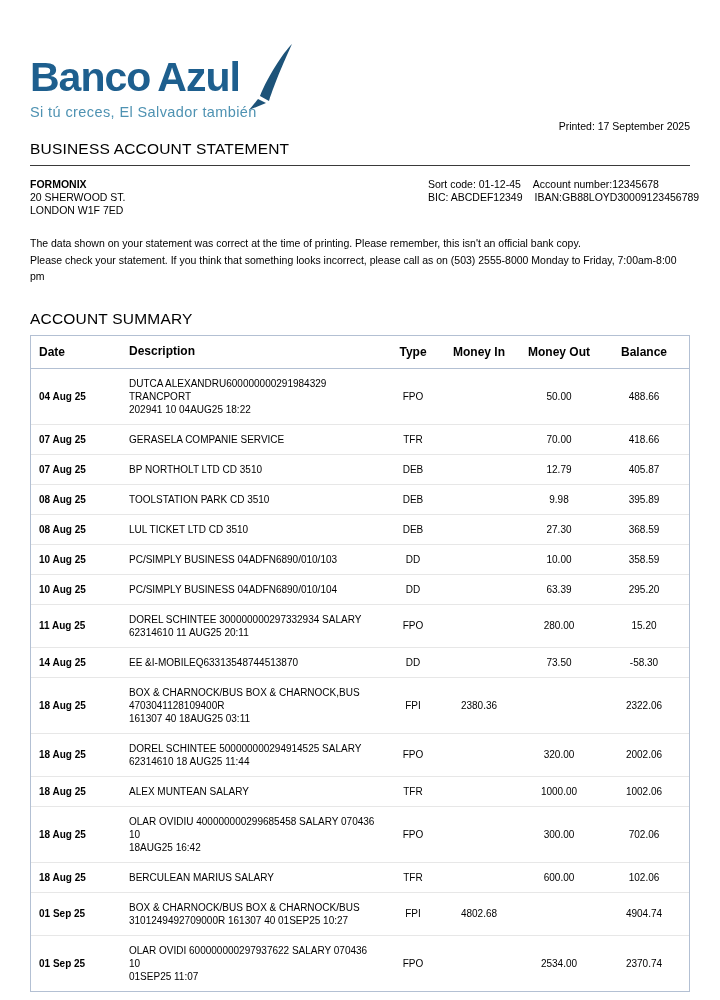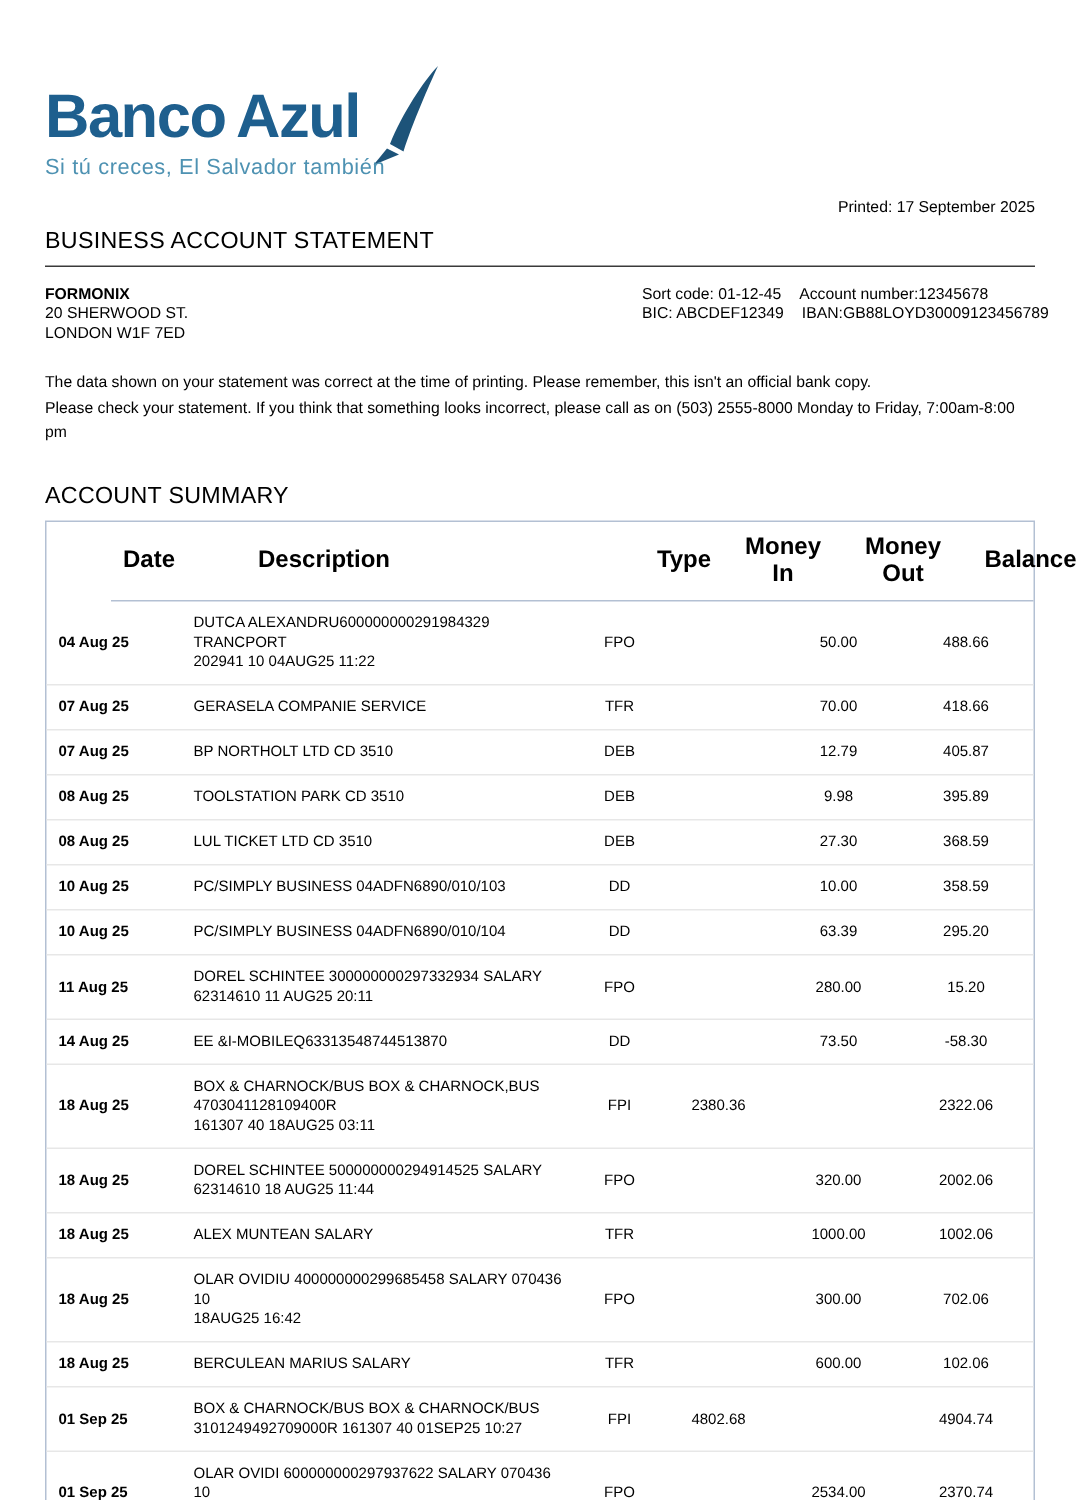--- a/index.html
+++ b/index.html
@@ -27,21 +27,21 @@
   .brand-name .w2 { margin-left: 7px; }
   .quill { margin-left: 8px; margin-bottom: -12px; }
   .brand-tagline {
     margin-top: 6px;
     font-size: 14.5px;
     letter-spacing: 0.4px;
     color: var(--brand_light_blue);
   }
 
   
-  .printed-line { margin-top: 12px; text-align: right; font-size: 10.5px; }
+  .printed-line { text-align: right; font-size: 10.5px; }
   .doc-title {
     margin-top: 8px;
     font-size: 15.5px;
     font-weight: 400;
     letter-spacing: 0.2px;
     padding-bottom: 7px;
     border-bottom: 1.5px solid #3a3a3a;
   }
 
   
@@ -61,25 +61,24 @@
     margin-top: 7px;
     border: 1px solid var(--table_border);
     font-size: 10px;
   }
   .t-row {
     display: grid;
     grid-template-columns: 88px 262px 64px 74px 86px 84px;
     align-items: center;
   }
   .t-head {
-    font-size: 16px;
+    font-size: 12px;
     font-weight: 700;
     padding: 8px 0;
     border-bottom: 1px solid var(--table_border);
-    margin-left: 43px;
   }
   .t-body .t-row { border-top: 1px solid #e7e7e7; padding: 8px 0; min-height: 30px; }
   .t-body .t-row:first-child { border-top: none; }
   .c-date { padding-left: 8px; font-weight: 700; }
   .c-desc { padding-left: 10px; line-height: 1.3; }
   .c-type { text-align: center; }
   .c-in, .c-out, .c-bal { text-align: center; padding-right: 6px; }
 </style>
 </head>
 <body>
@@ -135,21 +134,21 @@
       <div class="c-type">Type</div>
       <div class="c-in">Money In</div>
       <div class="c-out">Money Out</div>
       <div class="c-bal">Balance</div>
     </div>
     <div class="t-body">
   <div class="t-row">
     <div class="c-date">04 Aug 25</div>
     <div class="c-desc">
       <div>DUTCA ALEXANDRU600000000291984329 TRANCPORT</div>
-      <div>202941 10 04AUG25 11:22</div>
+      <div>202941 10 04AUG25 18:22</div>
     </div>
     <div class="c-type">FPO</div>
     <div class="c-in"></div>
     <div class="c-out">50.00</div>
     <div class="c-bal">488.66</div>
   </div>
 
   <div class="t-row">
     <div class="c-date">07 Aug 25</div>
     <div class="c-desc">

